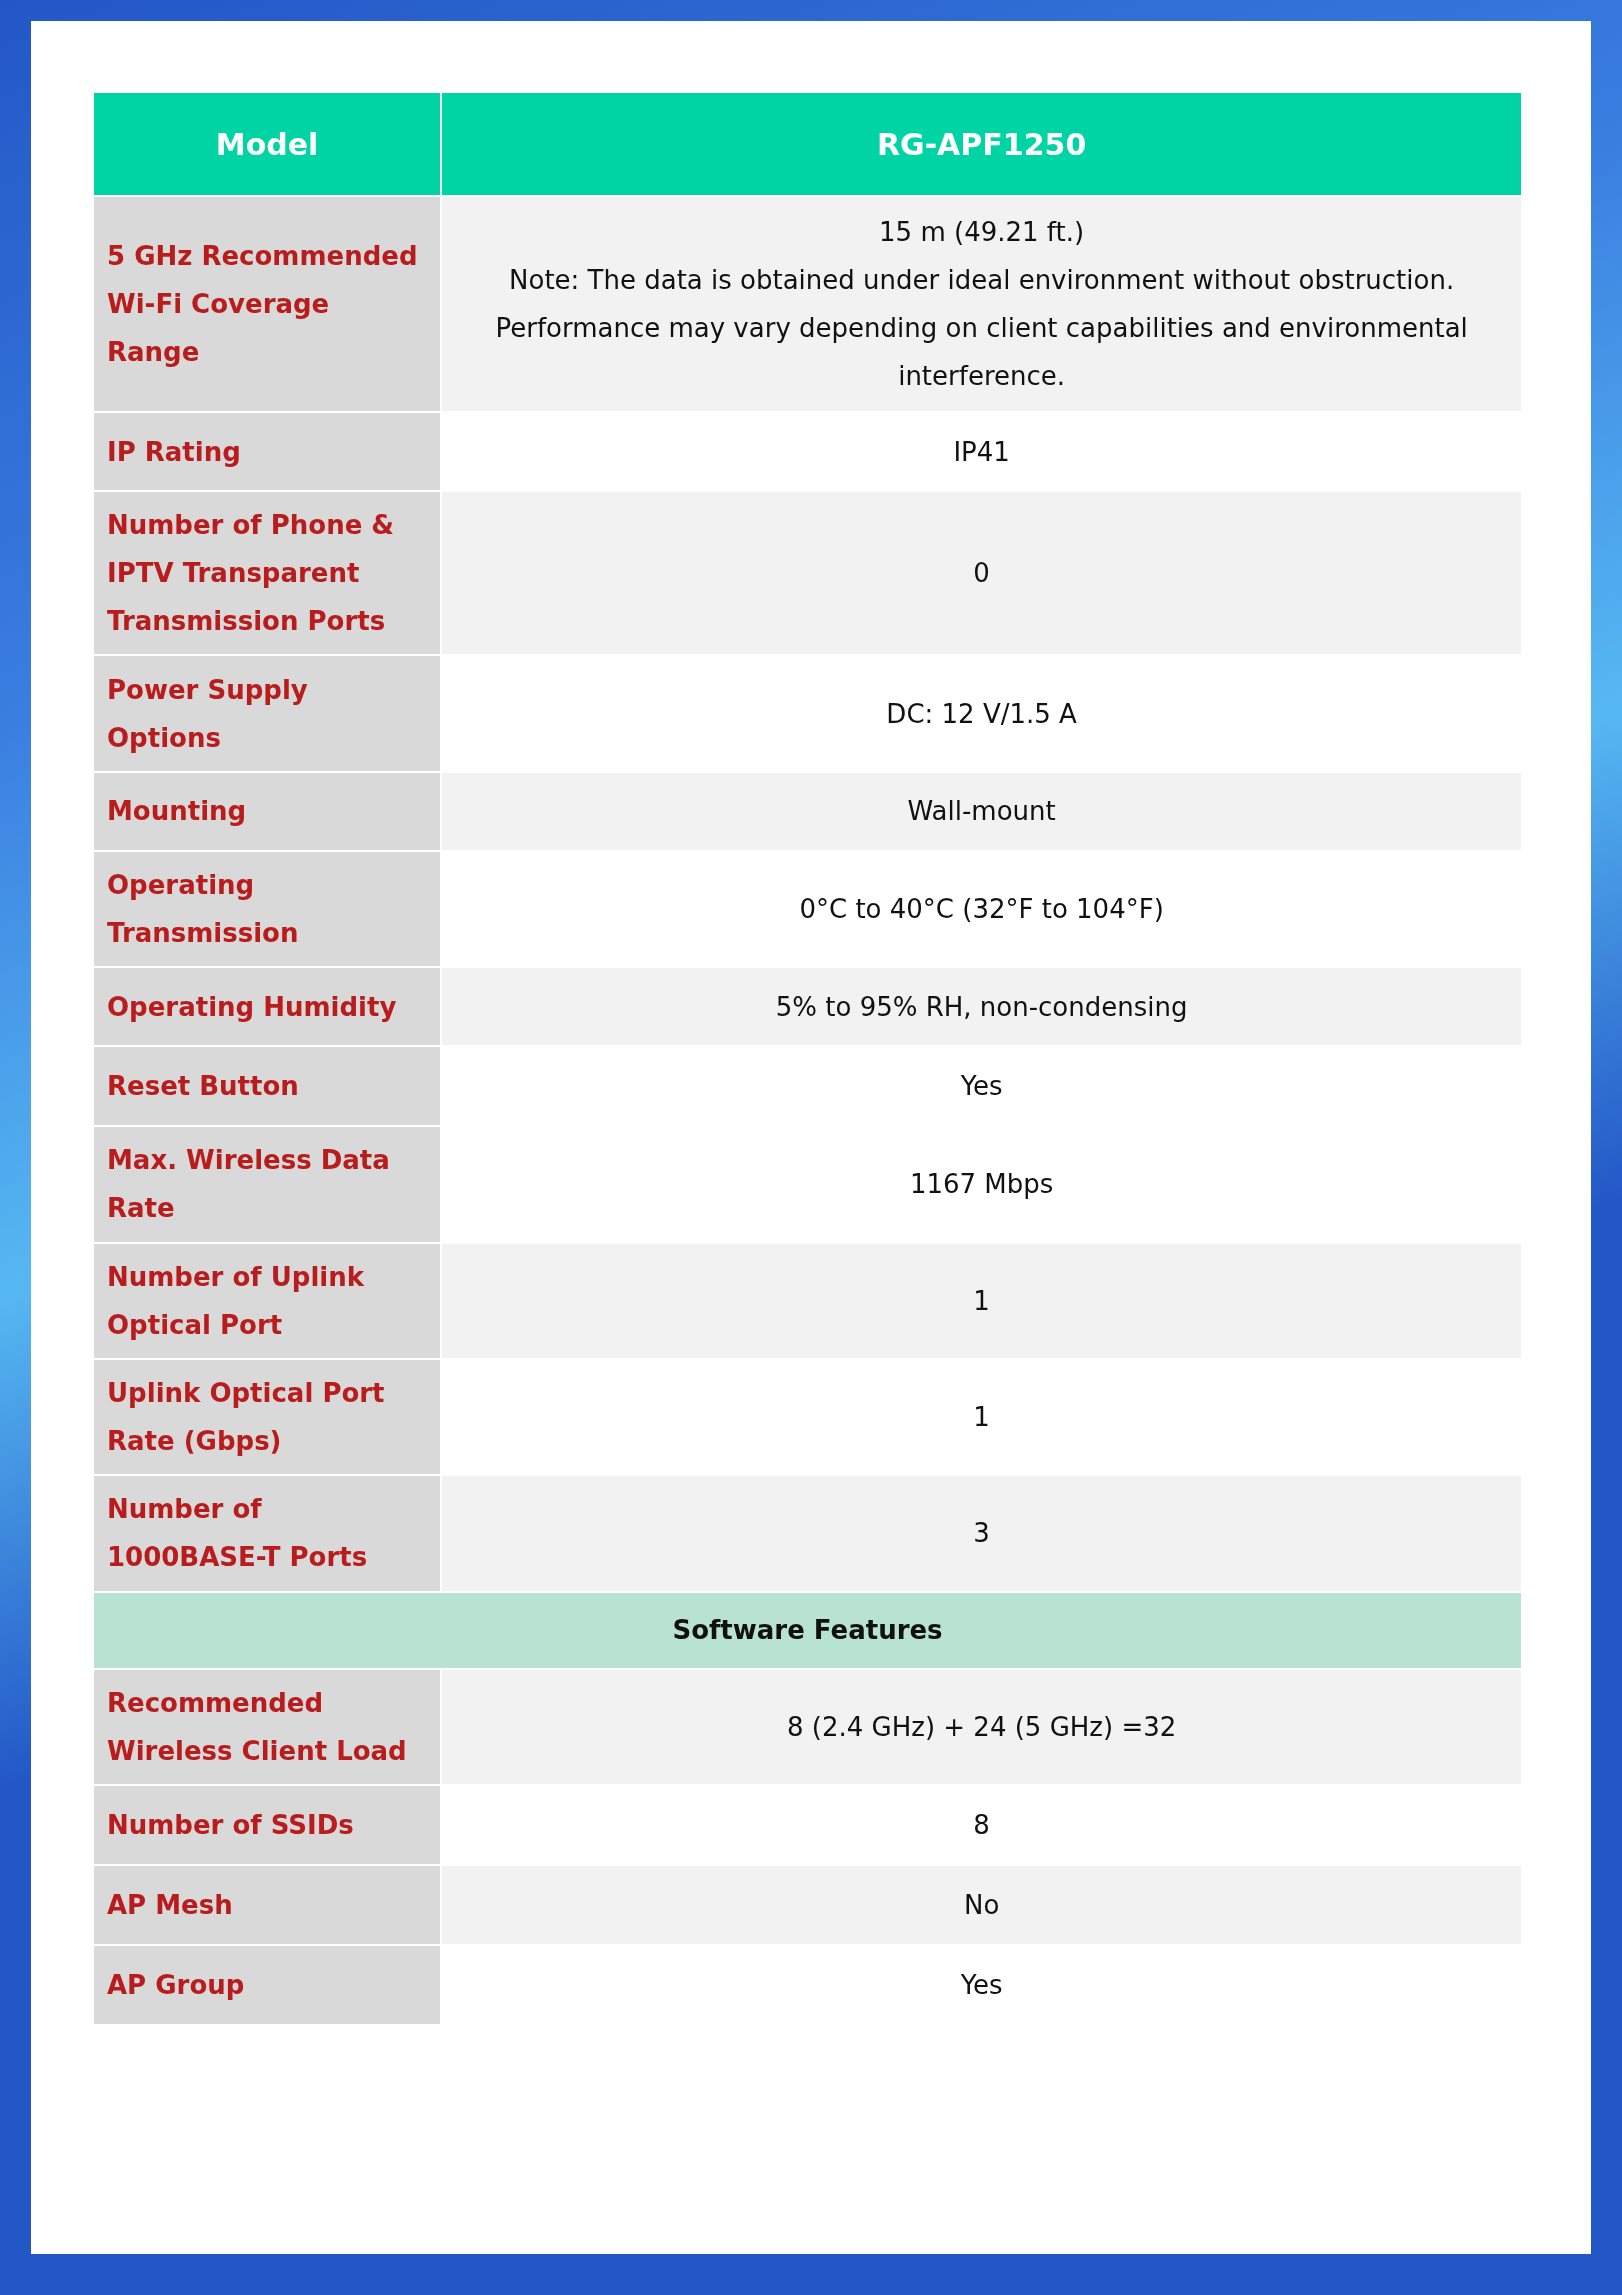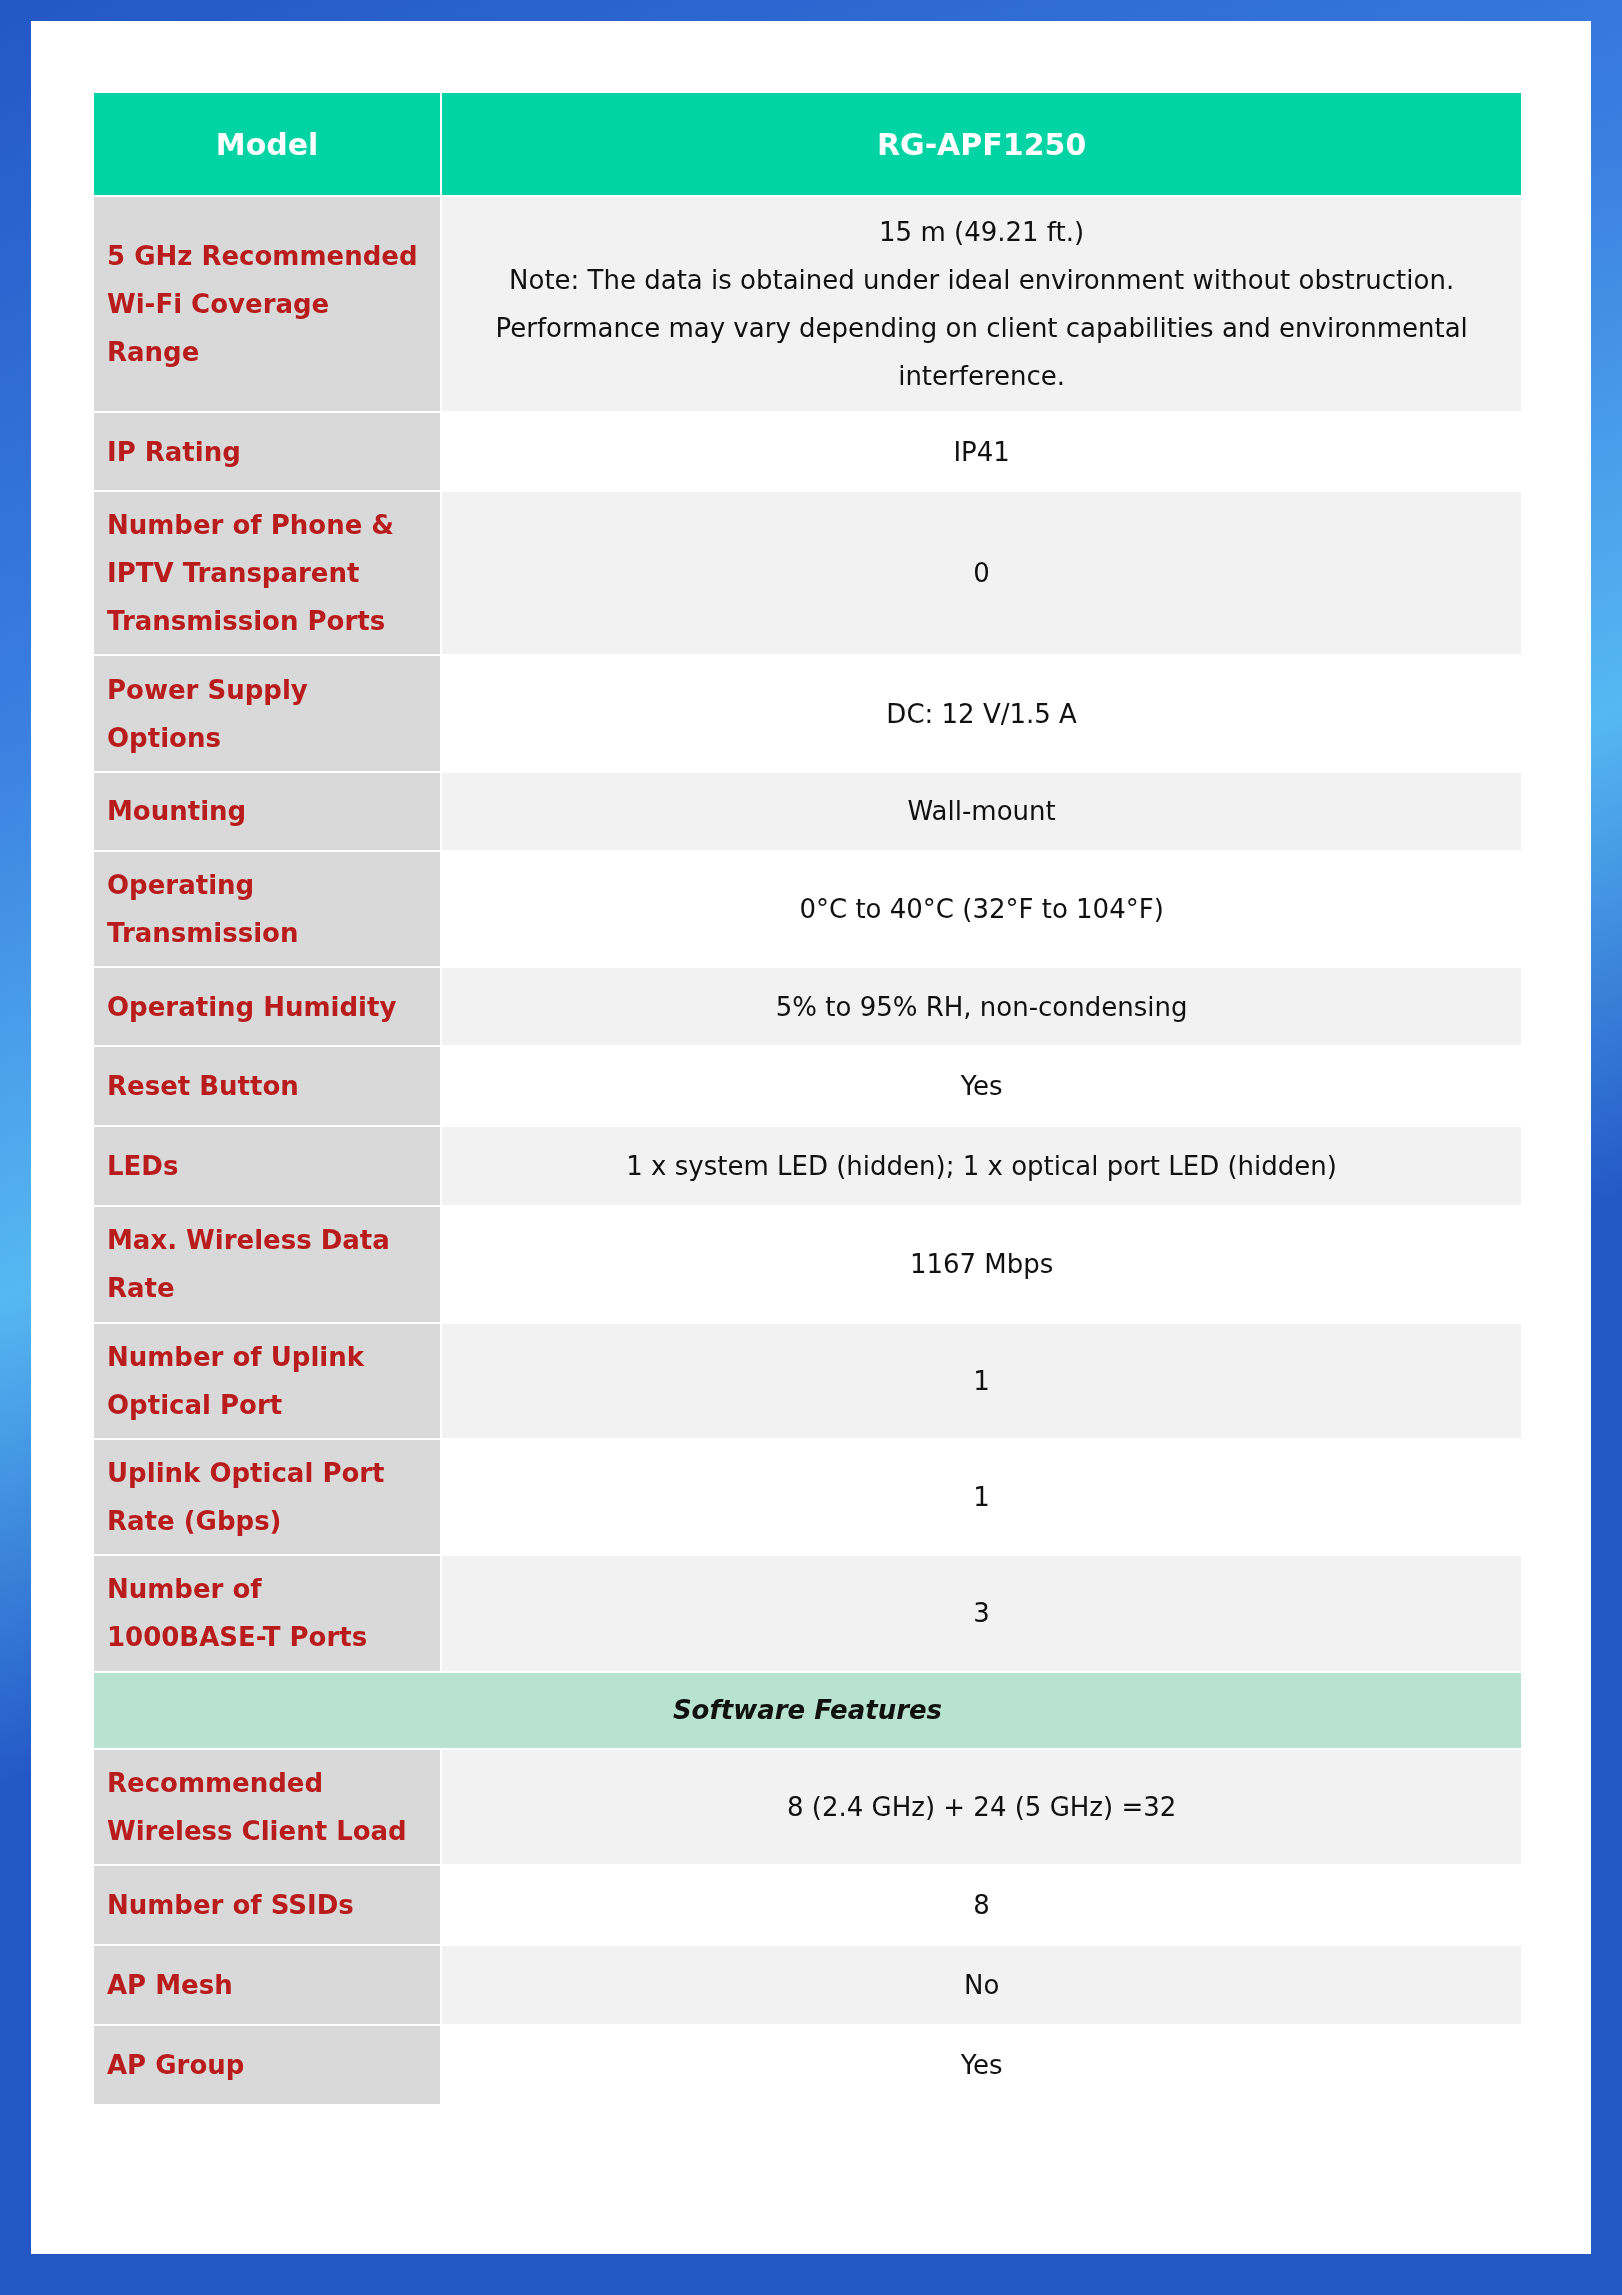--- a/index.html
+++ b/index.html
@@ -33,21 +33,20 @@
   td.value {
     color:#111; font-size:26px; line-height:48px; text-align:center;
     vertical-align:middle; padding:9.2px 26px; border-top:2.6px solid #ffffff;margin-top:13px;
   }
   tr.odd td.value { background:#f2f2f2; }
   tr.even td.value { background:#ffffff; }
   tr.section td {
     background:#b8e3d0; color:#111; font-weight:bold; font-size:26px;
     text-align:center; height:77px; vertical-align:middle;
     border-top:2.6px solid #ffffff;
-    font-style:italic;
   }
 </style>
 </head>
 <body>
 
 <div class="panel">
   <table class="spec">
     <colgroup>
         <col class="c1">
         <col class="c2">
@@ -88,24 +87,20 @@
         <td class="value">0°C to 40°C (32°F to 104°F)</td>
       </tr>
       <tr class="odd" style="height:79px">
         <td class="label">Operating Humidity</td>
         <td class="value">5% to 95% RH, non-condensing</td>
       </tr>
       <tr class="even" style="height:80px">
         <td class="label">Reset Button</td>
         <td class="value">Yes</td>
       </tr>
-      <tr class="odd" style="height:80px">
-        <td class="label">LEDs</td>
-        <td class="value">1 x system LED (hidden); 1 x optical port LED (hidden)</td>
-      </tr>
       <tr class="even" style="height:116px">
         <td class="label">Max. Wireless Data Rate</td>
         <td class="value">1167 Mbps</td>
       </tr>
       <tr class="odd" style="height:116px">
         <td class="label">Number of Uplink Optical Port</td>
         <td class="value">1</td>
       </tr>
       <tr class="even" style="height:116px">
         <td class="label">Uplink Optical Port Rate (Gbps)</td>

